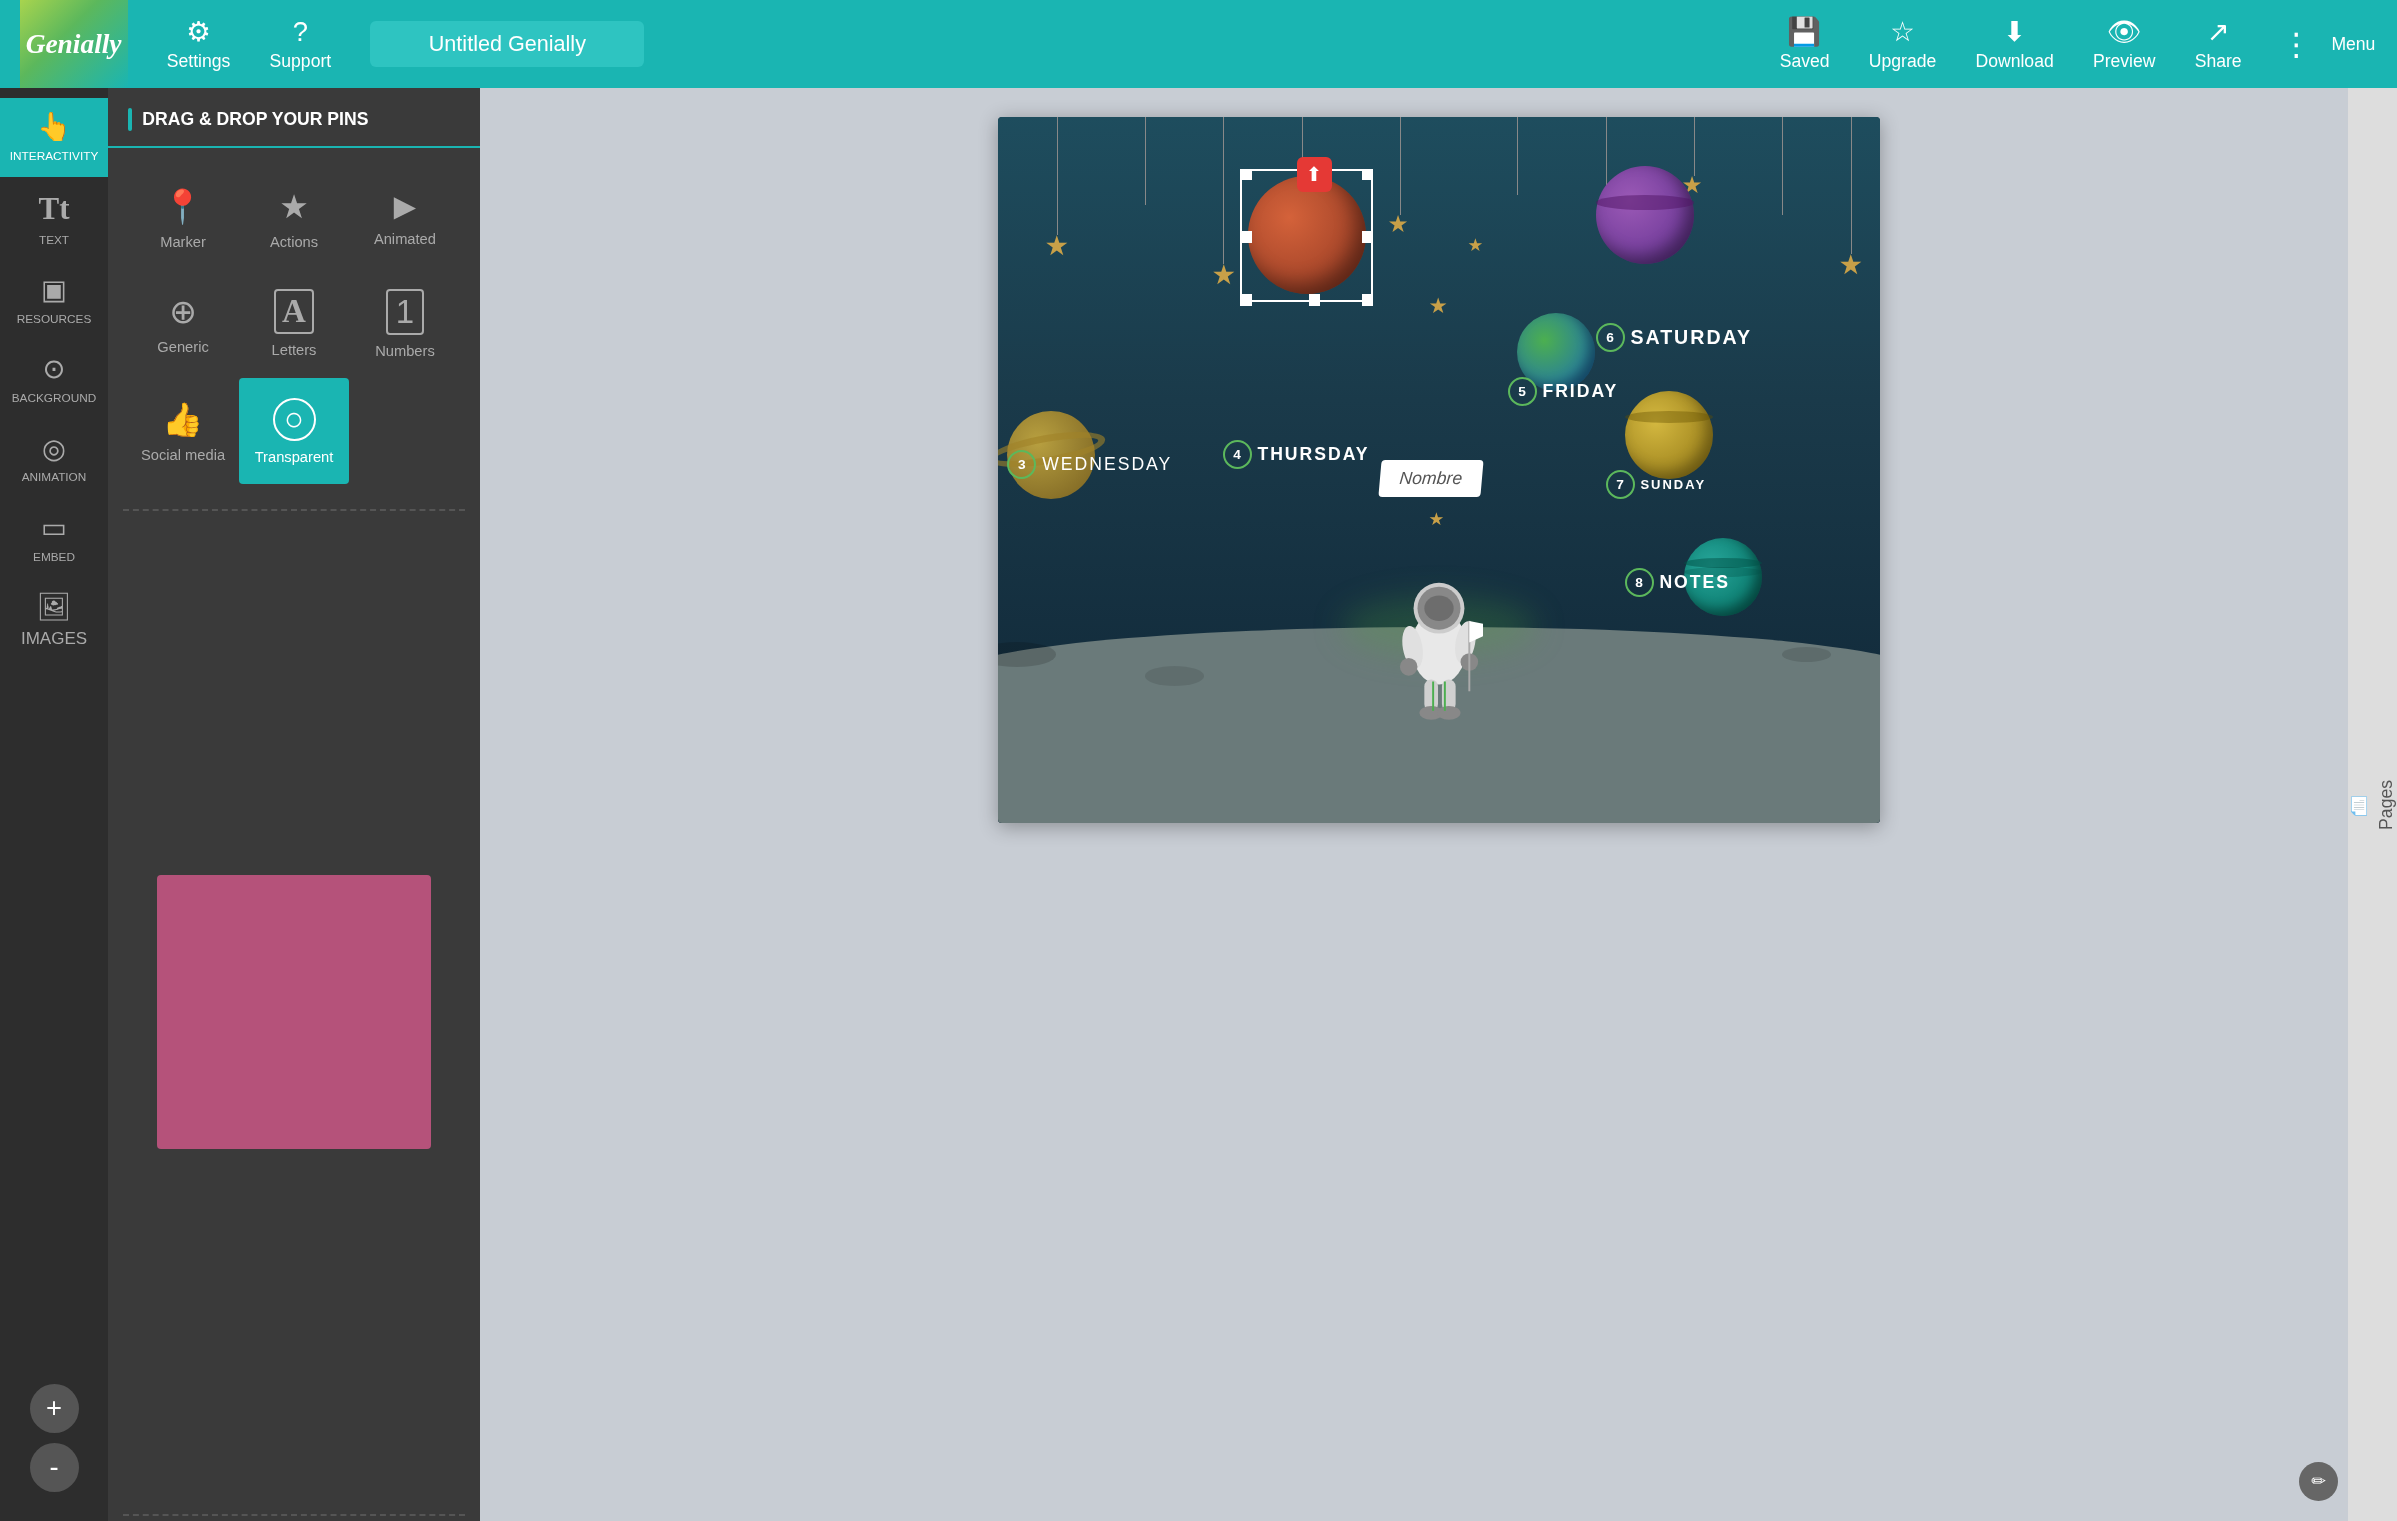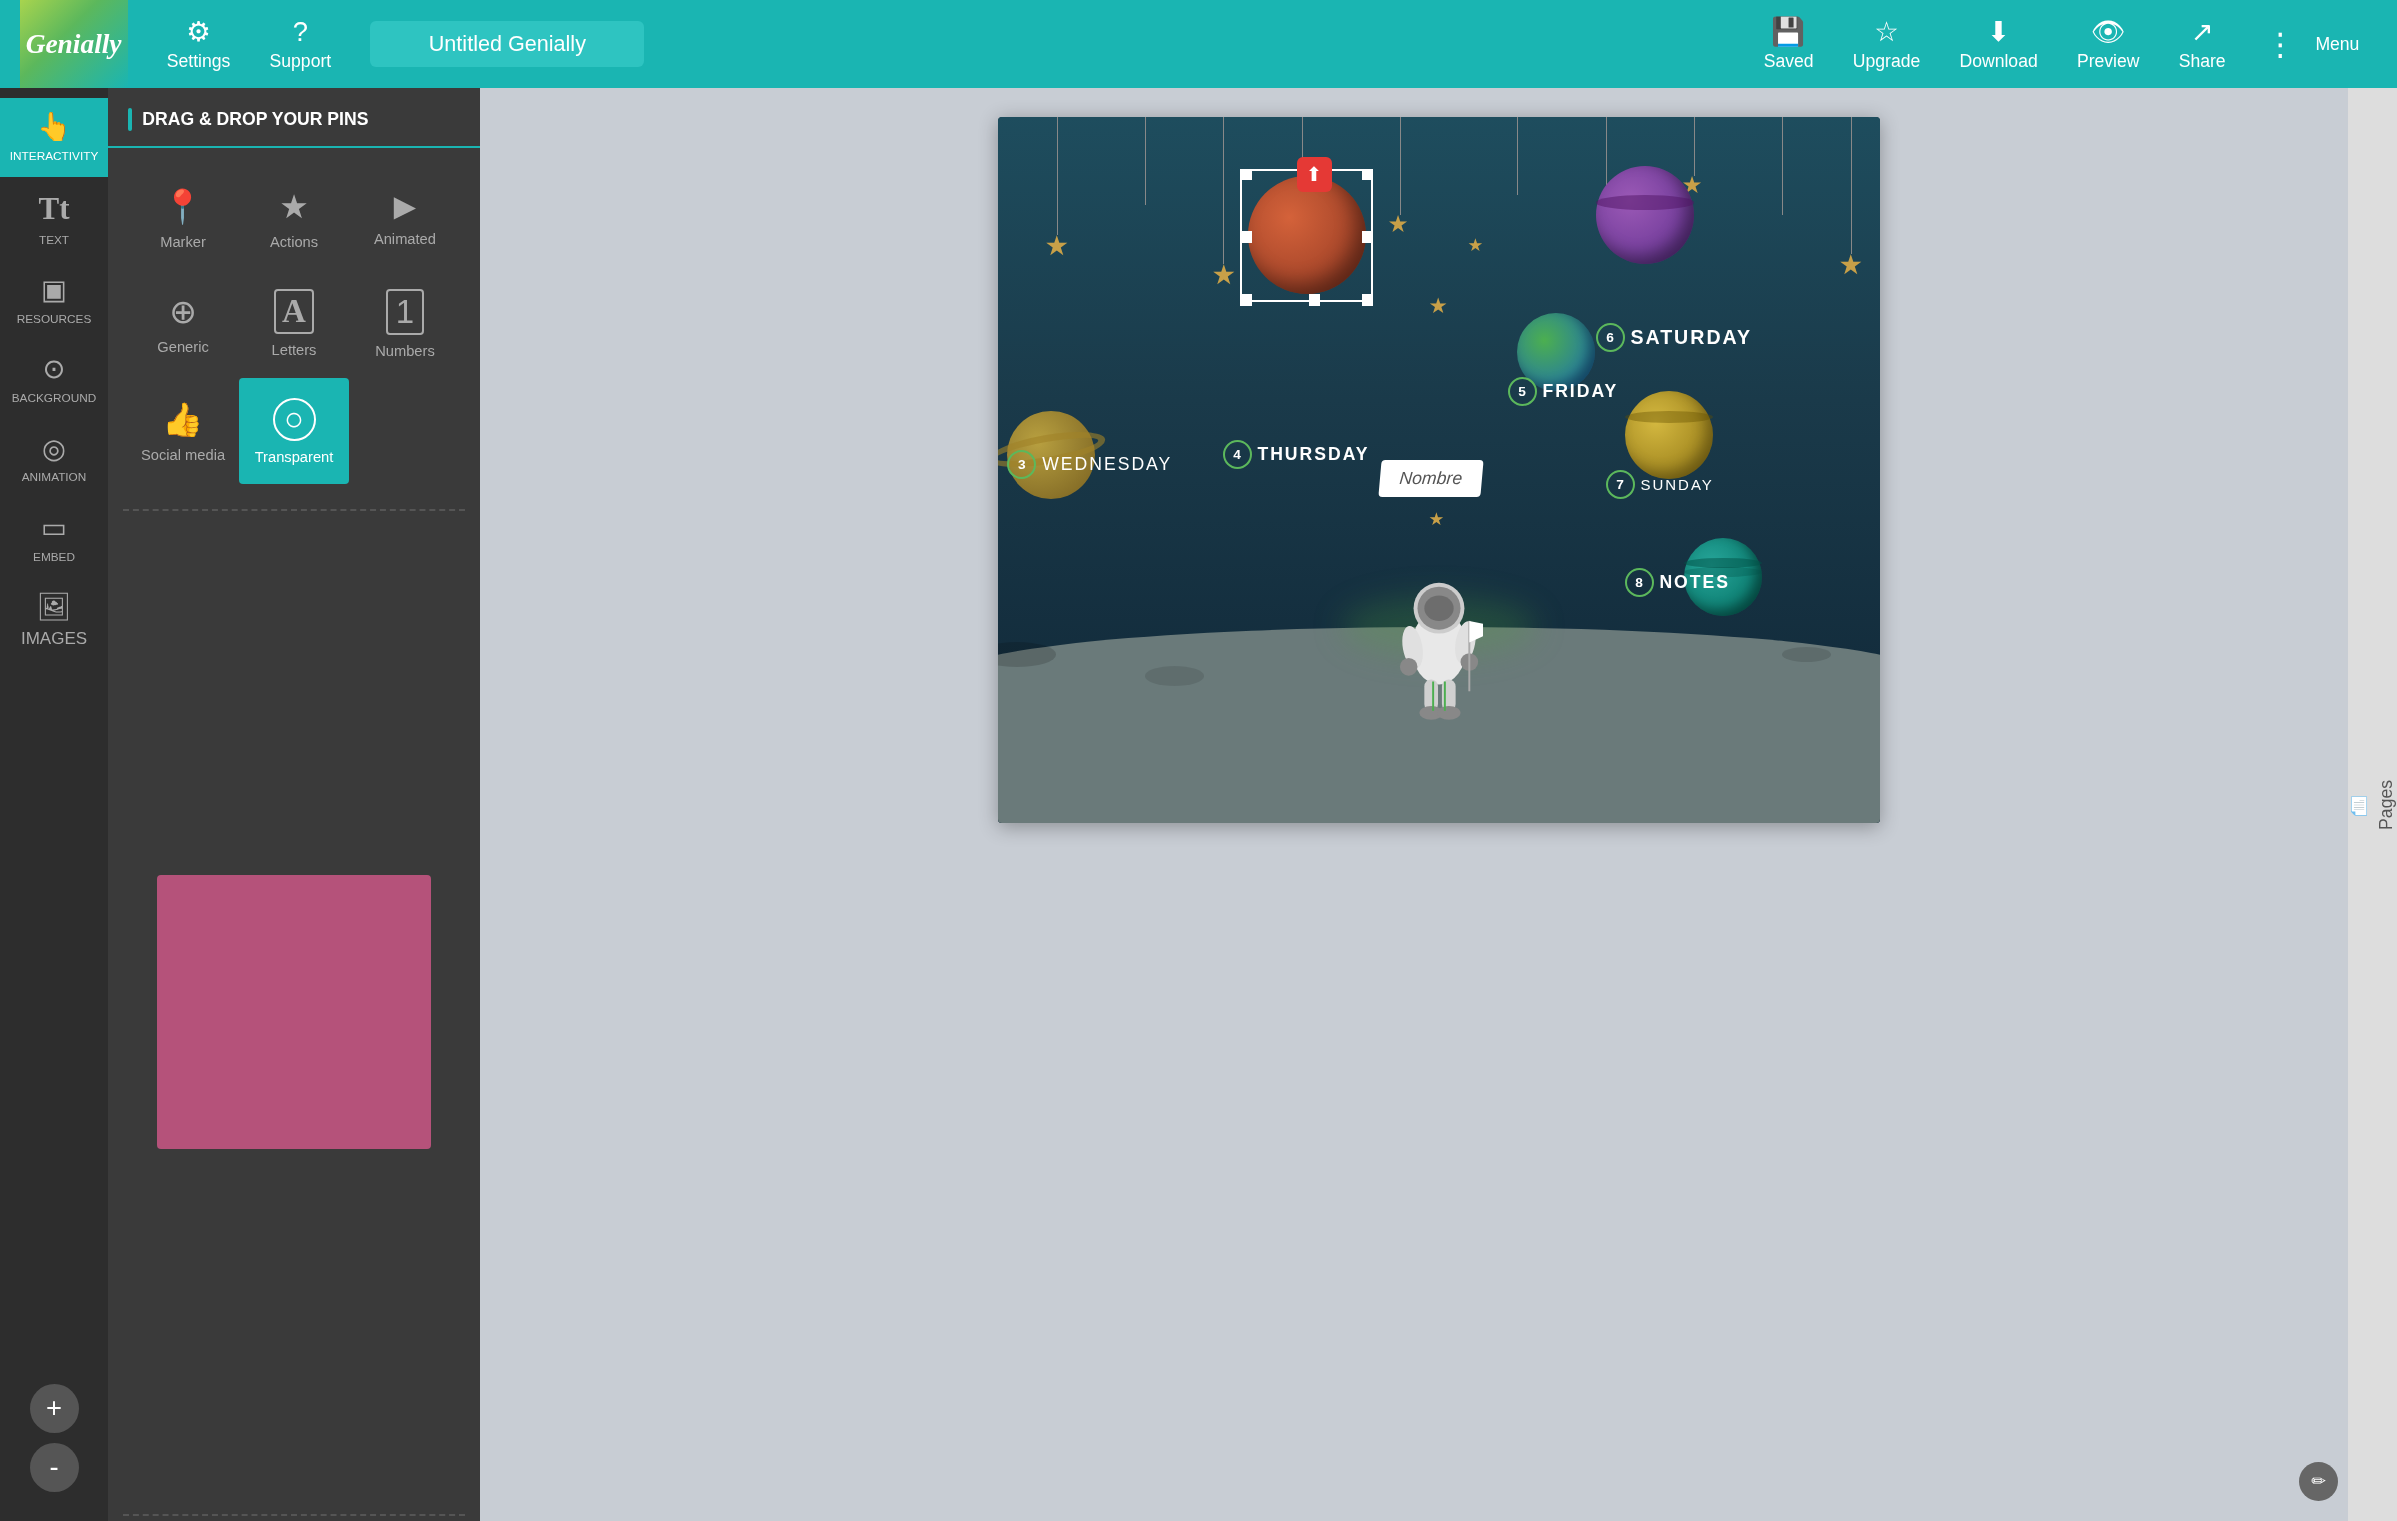--- a/index.html
+++ b/index.html
@@ -184,21 +184,21 @@
     <span class="icon">👁</span>
     <span class="label">Preview</span>
   </div>
 
   <div class="nav-btn">
     <span class="icon">↗</span>
     <span class="label">Share</span>
   </div>
 
   <div class="menu-dots">⋮</div>
-  <span style="color:white;font-size:17.6px;margin-right:18px">Menu</span>
+  <span style="color:white;font-size:17.6px;margin-right:2px">Menu</span>
 </div>
 
 <div class="left-sidebar">
   <div class="sidebar-item active">
     <span class="sicon">👆</span>
     <span style="font-size:11.8px;text-align:left">INTERACTIVITY</span>
   </div>
   <div class="sidebar-item">
     <span class="sicon" style="font-size:31px;font-weight:bold;font-family:serif">Tt</span>
     <span style="font-size:11.8px">TEXT</span>
@@ -374,21 +374,21 @@
         <span style="color:white;font-size:17.6px;font-weight:bold;text-transform:uppercase;letter-spacing:2px">Friday</span>
       </div>
 
       <div style="position:absolute;top:206px;left:598px;display:flex;align-items:center;gap:5.9px">
         <div style="width:29px;height:29px;border-radius:50%;border:2.9px solid #5cb85c;display:flex;align-items:center;justify-content:center;color:white;font-size:13.7px;font-weight:bold">6</div>
         <span style="color:white;font-size:19.6px;font-weight:bold;text-transform:uppercase;letter-spacing:2px">Saturday</span>
       </div>
 
       <div style="position:absolute;top:353px;left:608px;display:flex;align-items:center;gap:5.9px">
         <div style="width:29px;height:29px;border-radius:50%;border:2.9px solid #5cb85c;display:flex;align-items:center;justify-content:center;color:white;font-size:13.7px;font-weight:bold">7</div>
-        <span style="color:white;font-size:15px;font-weight:normal;text-transform:uppercase;letter-spacing:2px">Sunday</span>
+        <span style="color:white;font-size:13px;font-weight:bold;text-transform:uppercase;letter-spacing:2px">Sunday</span>
       </div>
 
       <div style="position:absolute;top:451px;left:627px;display:flex;align-items:center;gap:5.9px">
         <div style="width:29px;height:29px;border-radius:50%;border:2.9px solid #5cb85c;display:flex;align-items:center;justify-content:center;color:white;font-size:13.7px;font-weight:bold">8</div>
         <span style="color:white;font-size:17.6px;font-weight:bold;text-transform:uppercase;letter-spacing:2px">Notes</span>
       </div>
 
       <div style="position:absolute;top:343px;left:382px;background:white;padding:7.8px 19.6px;border-radius:3.9px;transform:skew(-5deg)">
         <span style="color:#555;font-size:17.6px;font-style:italic">Nombre</span>
       </div>

